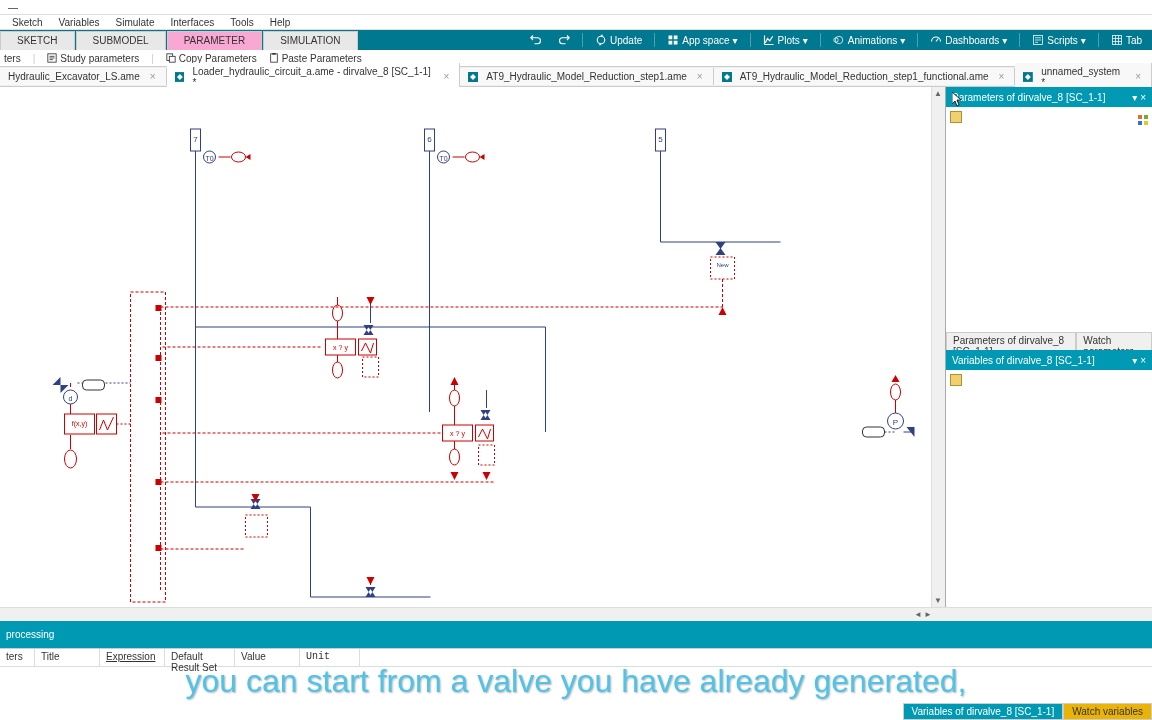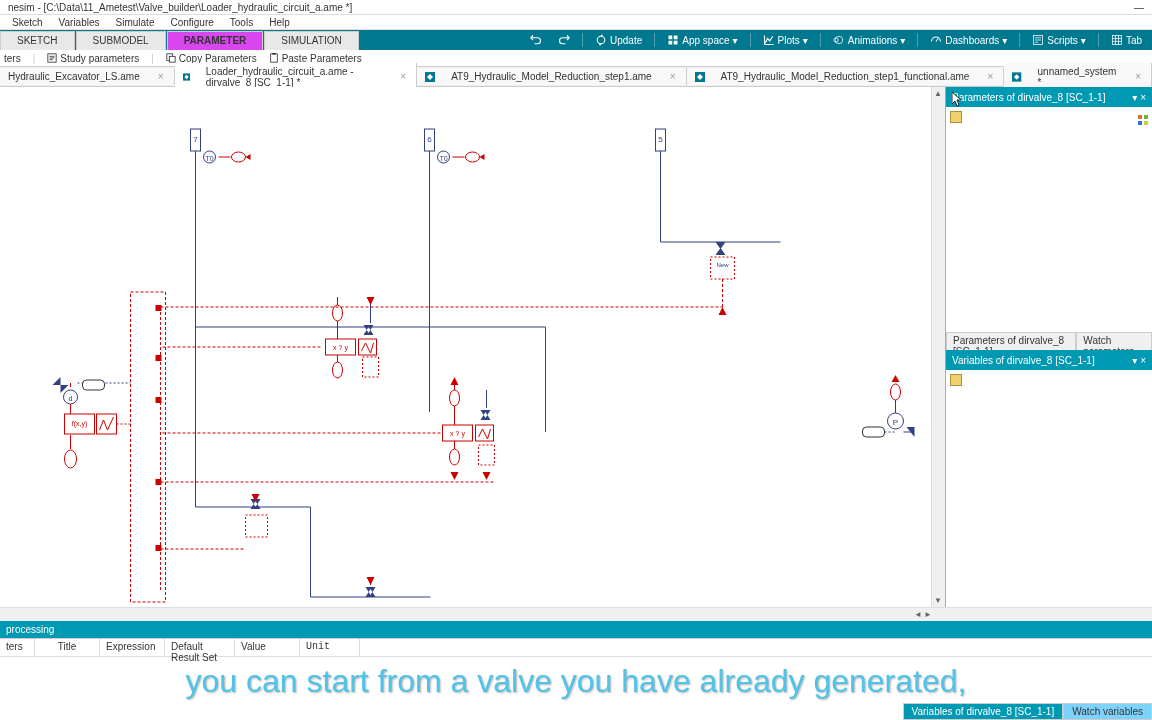--- a/index.html
+++ b/index.html
@@ -10,34 +10,34 @@
 .title-bar .win-controls { display: flex; gap: 8px; font-size: 10px; }
 
 
 .menu-bar { height: 15px; background: #fff; display: flex; align-items: center; font-size: 10px; color: #333; padding: 0 4px; border-bottom: 1px solid #ddd; }
 .menu-bar span { padding: 0 8px; cursor: default; }
 
 
 .mode-tabs-row { height: 20px; background: #00788f; display: flex; align-items: flex-end; justify-content: space-between; }
 .mode-tabs { display: flex; align-items: flex-end; }
 .mode-tab { padding: 3px 16px 4px; background: #e8e8e8; color: #333; font-size: 10px; border: 1px solid #ccc; border-bottom: none; margin-right: 1px; cursor: pointer; }
-.mode-tab.active { background: #d946ef; font-weight: bold; }
+.mode-tab.active { background: #f9a8d4; font-weight: normal; }
 .toolbar-right { display: flex; align-items: center; gap: 4px; height: 100%; padding-right: 4px; }
 .tbtn { display: flex; align-items: center; gap: 3px; padding: 2px 6px; font-size: 10px; color: #fff; cursor: pointer; background: transparent; border: none; justify-content: center; }
 .tbtn svg { width: 12px; height: 12px; }
 .divider-v { width: 1px; height: 14px; background: rgba(255,255,255,0.3); margin: 0 2px; }
 
 
 .sub-toolbar { height: 17px; background: #fff; border-bottom: 1px solid #ccc; display: flex; align-items: center; font-size: 10px; color: #333; padding: 0 4px; gap: 12px; }
 .sub-toolbar .item { display: flex; align-items: center; gap: 3px; cursor: pointer; }
 .sub-toolbar .item svg { width: 10px; height: 10px; }
 
 
 .doc-tabs { height: 20px; background: #f0f0f0; border-bottom: 1px solid #ccc; display: flex; align-items: center; font-size: 10px; }
-.doc-tab { padding: 3px 8px; border-right: 1px solid #ccc; display: flex; align-items: center; gap: 16px; cursor: pointer; color: #333; background: #f8f8f8; }
+.doc-tab { padding: 3px 8px; border-right: 1px solid #ccc; display: flex; align-items: center; gap: 8px; cursor: pointer; color: #333; background: #f8f8f8; }
 .doc-tab.active { background: #fff; }
 .doc-tab .close { color: #999; cursor: pointer; padding: 0 2px; }
 .doc-tab svg { width: 10px; height: 10px; }
 
 
 .main-area { display: flex; height: 520px; }
 .canvas-area { flex: 1; position: relative; background: #fff; }
 .scroll-v { width: 14px; background: #f0f0f0; border-left: 1px solid #ddd; position: relative; }
 .scroll-v::before { content: "▲"; position: absolute; top: 2px; left: 2px; font-size: 8px; color: #666; }
 .scroll-v::after { content: "▼"; position: absolute; bottom: 2px; left: 2px; font-size: 8px; color: #666; }
@@ -45,61 +45,60 @@
 
 .right-panel { width: 207px; background: #fff; border-left: 1px solid #aaa; display: flex; flex-direction: column; }
 .panel-header { height: 20px; background: #0099b3; color: #fff; font-size: 10px; padding: 3px 6px; display: flex; justify-content: space-between; align-items: center; }
 .panel-body { flex: 1; background: #fff; padding: 4px; position: relative; }
 .panel-body .tree-icon { width: 12px; height: 12px; background: #f0d070; border: 1px solid #b09030; }
 .panel-tabs { height: 18px; display: flex; font-size: 10px; }
 .panel-tab { padding: 2px 6px; border: 1px solid #ccc; border-bottom: none; background: #f0f0f0; color: #333; cursor: pointer; }
 .panel-empty { flex: 1; }
 
 
-.processing-bar { height: 17px; background: #0099b3; color: #fff; font-size: 10px; padding: 2px 6px; display: flex; align-items: center; }
+.processing-bar { height: 27px; background: #0099b3; color: #fff; font-size: 10px; padding: 2px 6px; display: flex; align-items: center; }
 .bottom-panel { height: 46px; background: #fff; border-top: 1px solid #ccc; }
 .bottom-header { display: flex; height: 18px; font-size: 10px; border-bottom: 1px solid #ddd; }
 .bottom-header .col { padding: 2px 6px; border-right: 1px solid #ddd; color: #333; font-weight: normal; }
 .col-ters { width: 35px; }
-.col-title { width: 65px; text-align: center; }
-.col-expr { width: 65px; }
+.col-title { width: 65px; }
+.col-expr { width: 65px; text-decoration: underline; }
 .col-defres { width: 70px; }
 .col-val { width: 65px; }
 .col-unit { width: 60px; font-family: Liberation Mono, monospace; }
 
 
 .bottom-tabs { position: absolute; bottom: 0; right: 0; display: flex; font-size: 10px; }
-.bottom-tabs .btab { padding: 2px 8px; background: #7dd3fc; border: 1px solid #ccc; color: #333; cursor: pointer; }
+.bottom-tabs .btab { padding: 2px 8px; background: #eab308; border: 1px solid #ccc; color: #333; cursor: pointer; }
 .bottom-tabs .btab.active { background: #0099b3; color: #fff; }
 
 
 .subtitle-overlay { position: absolute; left: 0; right: 0; bottom: 20px; text-align: center; pointer-events: none; }
 .subtitle-en { font-size: 32px; color: #4fc3e8; text-shadow: 1px 1px 2px rgba(0,0,0,0.3); font-weight: 500; }
 .subtitle-cn { font-size: 28px; color: #4fc3e8; text-shadow: 1px 1px 2px rgba(0,0,0,0.3); font-weight: 500; }
 
 
 .schematic { position: absolute; top: 0; left: 0; width: 100%; height: 100%; }
 
 .cursor-ind { position: absolute; top: 92px; left: 952px; width: 12px; height: 16px; pointer-events: none; }
 </style>
 </head>
 <body>
 
 <div class="title-bar">
-  <span>nesim - [C:\Data\11_Ametest\Valve_builder\Loader_hydraulic_circuit_a.ame *]</span>
   <div class="win-controls">
     <span>—</span>
   </div>
 </div>
 
 <div class="menu-bar">
   <span>Sketch</span>
   <span>Variables</span>
   <span>Simulate</span>
-  <span>Configure</span>
+  <span>Interfaces</span>
   <span>Tools</span>
   <span>Help</span>
 </div>
 
 <div class="mode-tabs-row">
   <div class="mode-tabs">
     <div class="mode-tab">SKETCH</div>
     <div class="mode-tab">SUBMODEL</div>
     <div class="mode-tab active">PARAMETER</div>
     <div class="mode-tab">SIMULATION</div>

